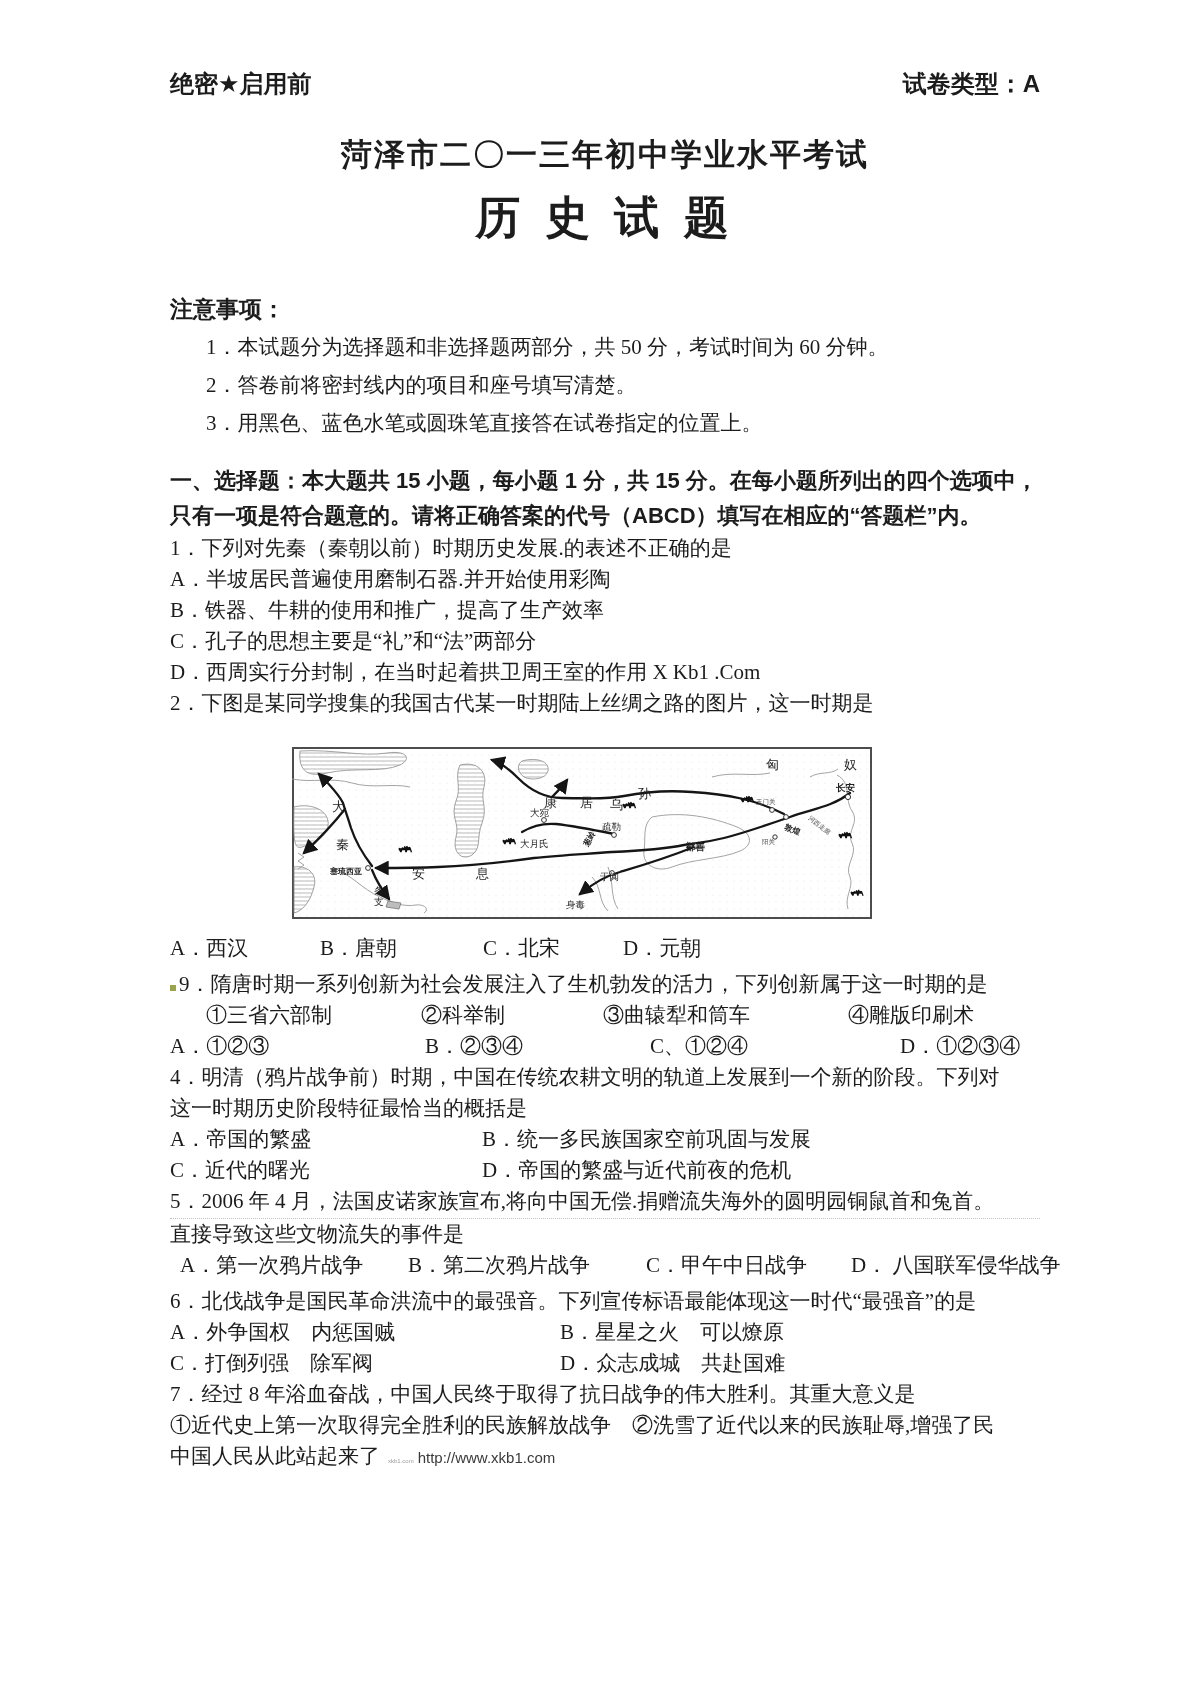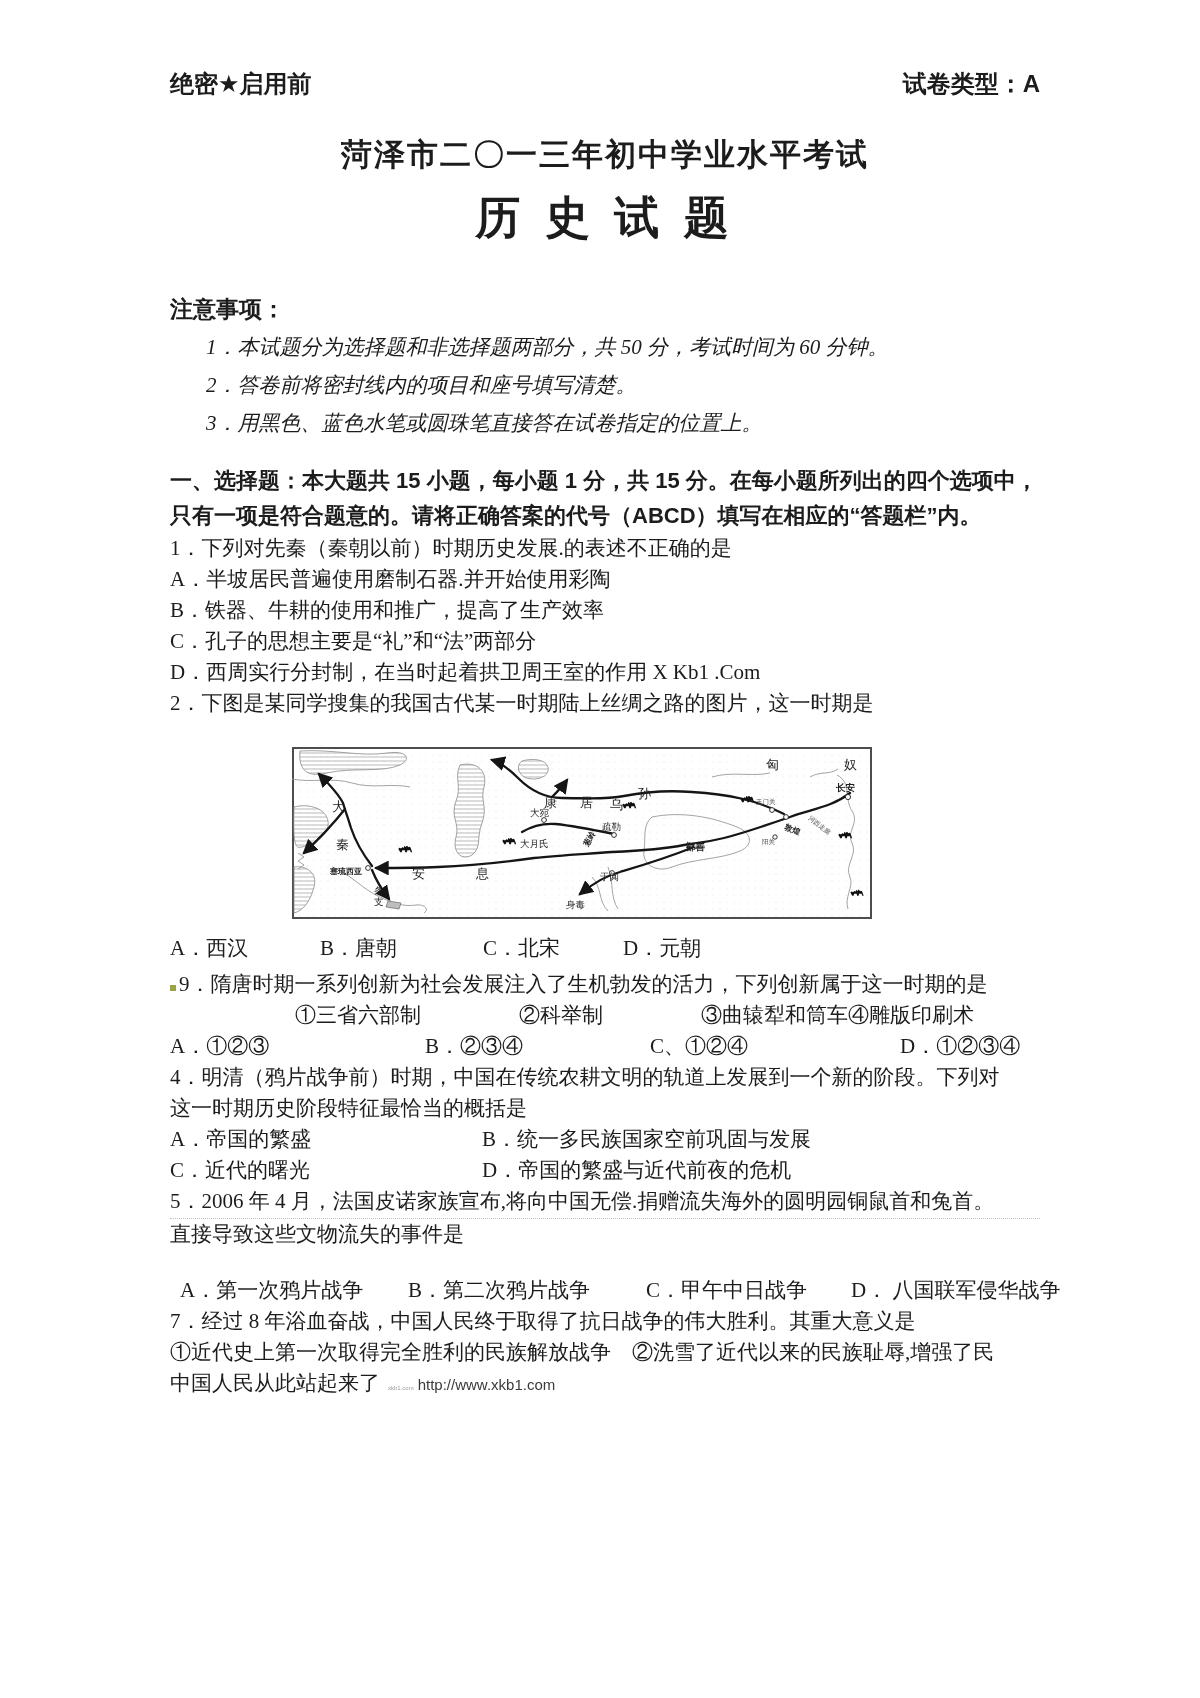--- a/index.html
+++ b/index.html
@@ -10,34 +10,34 @@
   }
   .page{position:absolute;inset:0;background:#fff;}
   .content{margin:0 160px 0 170px;}
   .masthead{display:flex;justify-content:space-between;align-items:baseline;padding-top:68px;
     font-family:"Liberation Sans","DejaVu Sans",sans-serif;font-weight:700;font-size:24px;}
   .exam-title{text-align:center;font-size:31px;font-weight:600;margin:34px 0 0 0;letter-spacing:2px;}
   .subject-title{text-align:center;font-size:45px;font-weight:800;margin:12px 0 0 0;letter-spacing:6px;
     font-family:"Liberation Sans","DejaVu Sans",sans-serif;}
   .notice{margin-top:46px;}
   .notice-heading{font-family:"Liberation Sans","DejaVu Sans",sans-serif;font-weight:700;font-size:23px;margin:0;}
-  .notice-item{font-size:21px;line-height:32px;margin:6px 0 0 0;padding-left:36px;font-style:italic;}
+  .notice-item{font-size:21px;line-height:32px;margin:6px 0 0 0;padding-left:36px;}
   .sec-intro{margin-top:24px;}
   .sec-intro p{font-family:"Liberation Sans","DejaVu Sans",sans-serif;font-weight:700;font-size:22px;line-height:35px;margin:0;}
   p.line{font-size:21px;line-height:31px;margin:0;}
   .optrow{font-size:21px;line-height:31px;margin:0;white-space:nowrap;}
   .optrow .cell{display:inline-block;}
   
   .row-q2 .cell{width:150px;}  .row-q2 .cell:nth-child(3){width:140px;} .row-q2 .cell:nth-child(2){width:163px;}
   .row-q3sub{padding-left:36px;}
-  .row-q3sub .cell{width:215px;text-align:right;} .row-q3sub .cell:nth-child(2){width:182px;} .row-q3sub .cell:nth-child(3){width:245px;}
+  .row-q3sub .cell{width:215px;} .row-q3sub .cell:nth-child(2){width:182px;} .row-q3sub .cell:nth-child(3){width:245px;}
   .row-q3opt .cell{width:255px;} .row-q3opt .cell:nth-child(2){width:225px;} .row-q3opt .cell:nth-child(3){width:250px;}
   .row-q4 .cell:first-child{width:312px;}
   .row-q5{padding-left:10px;}
-  .row-q5 .cell{width:228px;margin-top:25px;} .row-q5 .cell:nth-child(2){width:238px;} .row-q5 .cell:nth-child(3){width:205px;}
+  .row-q5 .cell{width:228px;} .row-q5 .cell:nth-child(2){width:238px;} .row-q5 .cell:nth-child(3){width:205px;}
   .row-q6 .cell:first-child{width:390px;}
   .dotted-under{border-bottom:1px dotted #c2c2c2;padding-bottom:1px;}
   .artifact-dot{display:inline-block;width:6px;height:6px;background:#9aa24a;margin-right:3px;vertical-align:baseline;}
   .map-figure{margin:28px 0 10px 122px;line-height:0;}
   .after-map{margin-top:14px;}
   .q-gap{margin-top:5px;}
   .footer-inline{font-size:21px;line-height:31px;margin:0;}
   .tiny-watermark{font-size:6px;color:#9a9a9a;font-family:"Liberation Sans",sans-serif;margin:0 4px 0 8px;}
   .footer-url{font-size:15px;color:#3a3a3a;font-family:"Liberation Sans","DejaVu Sans",sans-serif;}
   svg text{font-family:"Liberation Serif","DejaVu Serif",serif;fill:#1f1f1f;}
@@ -214,20 +214,29 @@
     </div>
 
     <div>
       <p class="line dotted-under">5．2006 年 4 月，法国皮诺家族宣布,将向中国无偿.捐赠流失海外的圆明园铜鼠首和兔首。</p>
       <p class="line">直接导致这些文物流失的事件是</p>
       <p class="optrow row-q5">
         <span class="cell">A．第一次鸦片战争</span><span class="cell">B．第二次鸦片战争</span><span class="cell">C．甲午中日战争</span><span>D． 八国联军侵华战争</span>
       </p>
     </div>
 
+    <div class="q-gap">
+      <p class="line">6．北伐战争是国民革命洪流中的最强音。下列宣传标语最能体现这一时代“最强音”的是</p>
+      <p class="optrow row-q6">
+        <span class="cell">A．外争国权　内惩国贼</span><span>B．星星之火　可以燎原</span>
+      </p>
+      <p class="optrow row-q6">
+        <span class="cell">C．打倒列强　除军阀</span><span>D．众志成城　共赴国难</span>
+      </p>
+    </div>
 
     <div>
       <p class="line">7．经过 8 年浴血奋战，中国人民终于取得了抗日战争的伟大胜利。其重大意义是</p>
       <p class="line">①近代史上第一次取得完全胜利的民族解放战争　②洗雪了近代以来的民族耻辱,增强了民</p>
       <p class="footer-inline">
         <span>中国人民从此站起来了</span><span class="tiny-watermark">xkb1.com</span><span class="footer-url">http://www.xkb1.com</span>
       </p>
     </div>
 
   </div>

